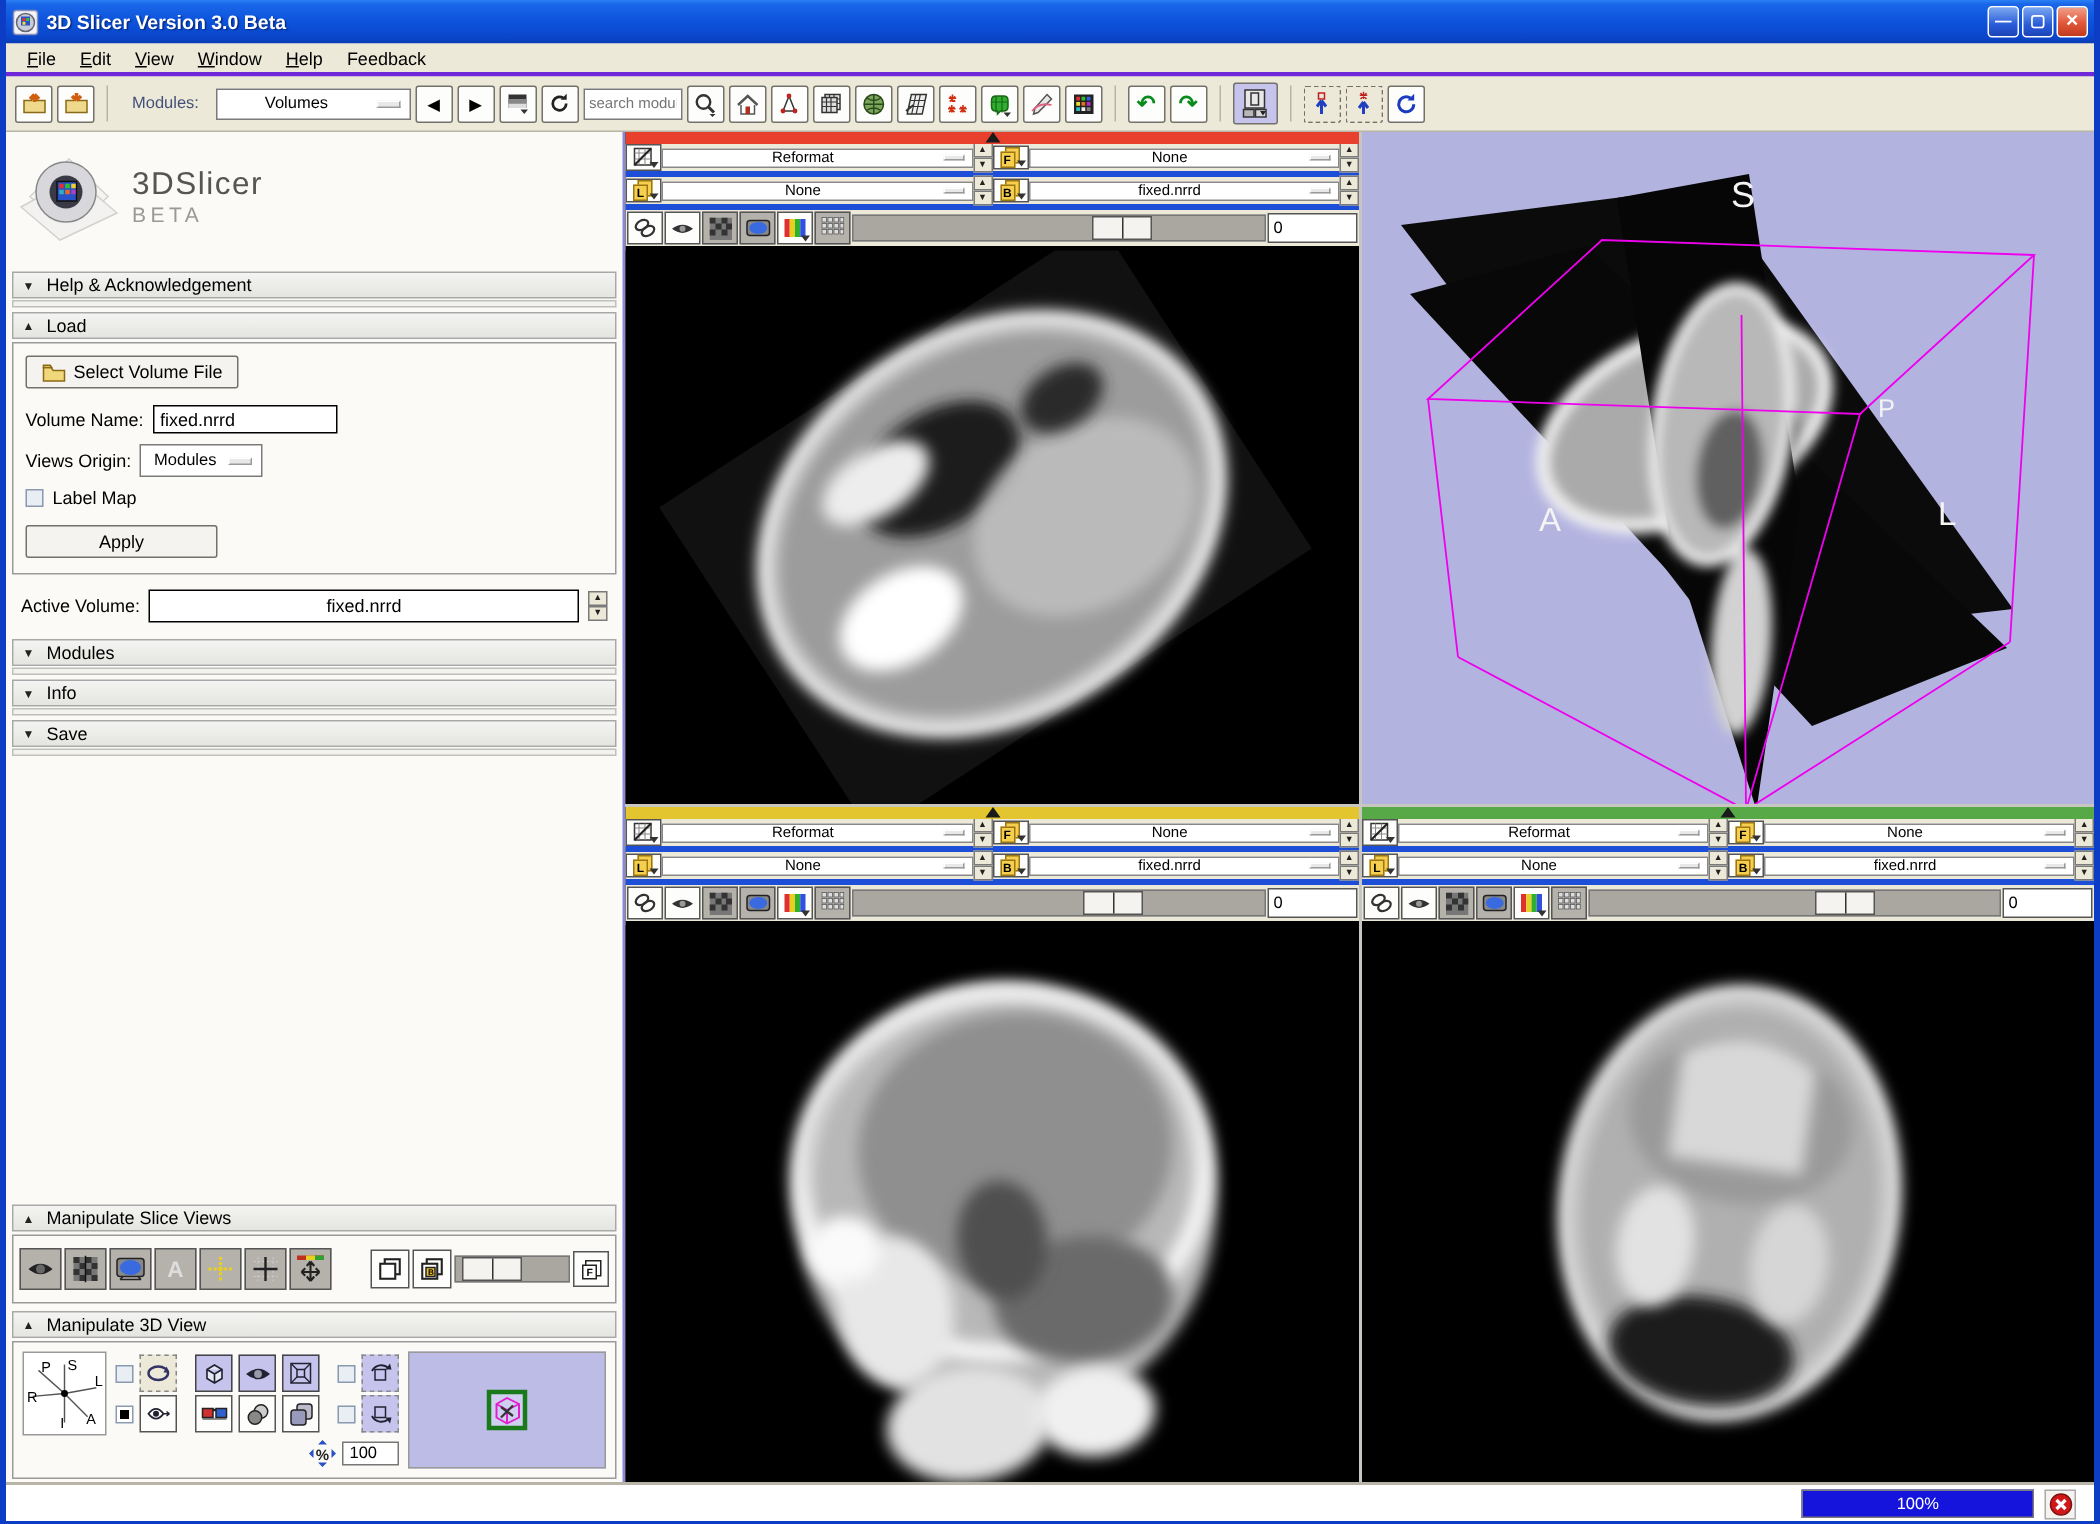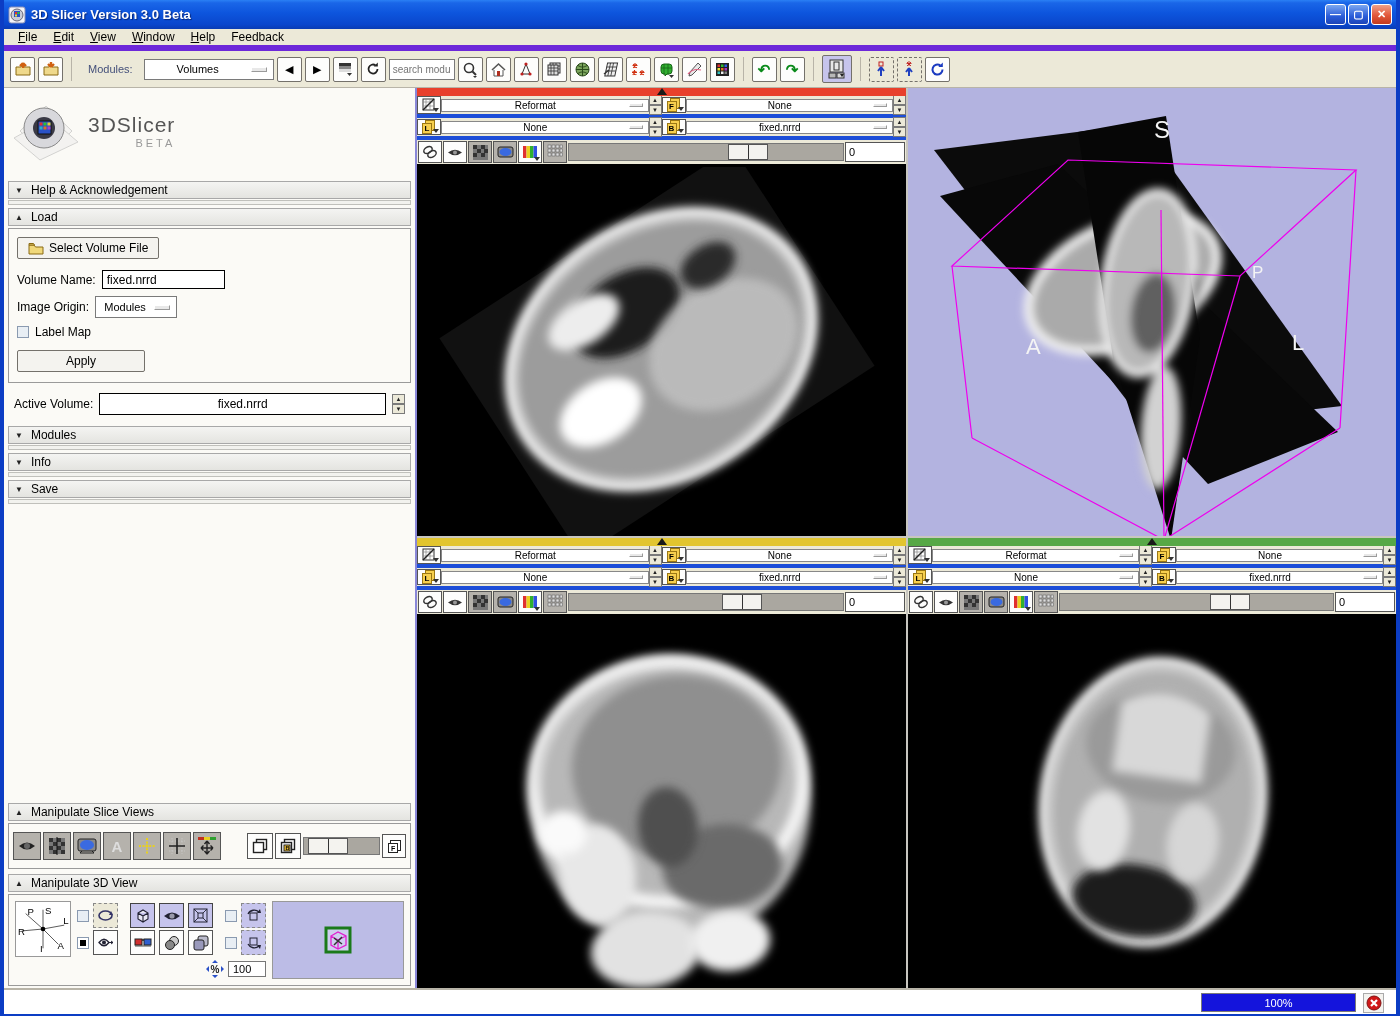--- a/index.html
+++ b/index.html
@@ -8,21 +8,21 @@
     border-left:4px solid #0c3dc4;border-right:4px solid #0c3dc4;border-bottom:4px solid #0c3dc4;}
   
   .titlebar{height:29px;background:linear-gradient(180deg,#2a80f5 0%,#1a66e8 10%,#0d55dd 45%,#0a46cc 85%,#0a3cb4 100%);
     display:flex;align-items:center;padding:0 4px;color:#fff;}
   .title-text{font-weight:bold;font-size:13px;margin-left:5px;text-shadow:1px 1px 1px #07277a;flex:1;}
   .winbtn{width:21px;height:21px;border:1px solid #fff;border-radius:3px;margin-left:2px;
     display:flex;align-items:center;justify-content:center;color:#fff;font-size:11px;font-weight:bold;line-height:1;}
   .winbtn.minmax{background:linear-gradient(180deg,#7aa7f0,#2a5cd8 60%,#1c44b8);}
   .winbtn.close{background:linear-gradient(180deg,#f0a088,#e2573a 55%,#c23a1e);}
   
-  .menubar{height:22px;background:#ece9d8;display:flex;align-items:center;padding-left:6px;border-bottom:6px solid #6d28d9;}
+  .menubar{height:22px;background:#ece9d8;display:flex;align-items:center;padding-left:6px;border-bottom:3px solid #6d28d9;}
   .menu-item{font-size:12px;color:#000;padding:3px 8px;}
   
   .toolbar{height:37px;background:#ece9d8;display:flex;align-items:center;padding:0 6px;border-bottom:1px solid #b8b4a8;gap:3px;}
   .tbtn{width:25px;height:25px;background:#fdfdfc;border:1px solid #74716b;border-radius:2px;
     display:flex;align-items:center;justify-content:center;flex:none;}
   .tsep{width:1px;height:24px;background:#b8b4a8;margin:0 5px;flex:none;}
   .tlabel{font-size:11px;color:#44507a;margin:0 8px;}
   .dropdown{background:#fff;border:1px solid #7a7a7a;height:21px;display:flex;align-items:center;font-size:11px;position:relative;}
   .dropdown .dval{flex:1;text-align:center;}
   .ddmark{width:16px;height:5px;background:#e8e8e8;border:1px solid #9a9a9a;border-top-color:#fff;border-left-color:#fff;margin-right:6px;flex:none;}
@@ -280,21 +280,21 @@
           <rect x="28" y="23" width="13" height="13" fill="#2a52c8" stroke="#111"></rect>
           <rect x="29.5" y="24.5" width="3" height="3" fill="#e03030"></rect>
             <rect x="33.5" y="24.5" width="3" height="3" fill="#30c030"></rect>
             <rect x="37.5" y="24.5" width="3" height="3" fill="#e8d030"></rect>
           <rect x="29.5" y="28.5" width="3" height="3" fill="#30b0c0"></rect>
             <rect x="33.5" y="28.5" width="3" height="3" fill="#e07020"></rect>
             <rect x="37.5" y="28.5" width="3" height="3" fill="#b040c0"></rect>
         </svg>
         <div style="margin-left:6px;">
           <div style="font-size:21px;color:#555;letter-spacing:1px;"><span>3DSlicer</span></div>
-          <div style="font-size:11px;color:#999;letter-spacing:3px;text-align:right;">BETA</div>
+          <div style="font-size:14px;color:#999;letter-spacing:3px;text-align:left;">BETA</div>
         </div>
       </div>
 
       <div class="sec-head">
           <span class="tri">▼</span>
           <span>Help &amp; Acknowledgement</span>
         </div>
       <div class="ridge"></div>
 
       <div class="sec-head">
@@ -307,21 +307,21 @@
             <path d="M1 3 h5 l1.5 2 H15 v7 H1z" fill="#f0d87a" stroke="#8a6a14"></path>
               <path d="M1 3 v-1.5 h4.5 l1 1.5z" fill="#f0d87a" stroke="#8a6a14"></path>
             </svg>
           <span>Select Volume File</span>
         </button>
         <div class="frow">
           <span>Volume Name:</span>
           <input class="entry" style="width: 123px;" value="fixed.nrrd">
         </div>
         <div class="frow">
-          <span>Image Origin:</span>
+          <span>Views Origin:</span>
           <div class="dropdown" style="width:82px;height:22px;">
             <span class="dval">Modules</span>
               <span class="ddmark"></span>
           </div>
         </div>
         <div class="frow">
           <span class="checkbox"></span>
           <span>Label Map</span>
         </div>
         <button class="btn" style="width:128px;height:22px;margin:4px 0 6px 0;">

